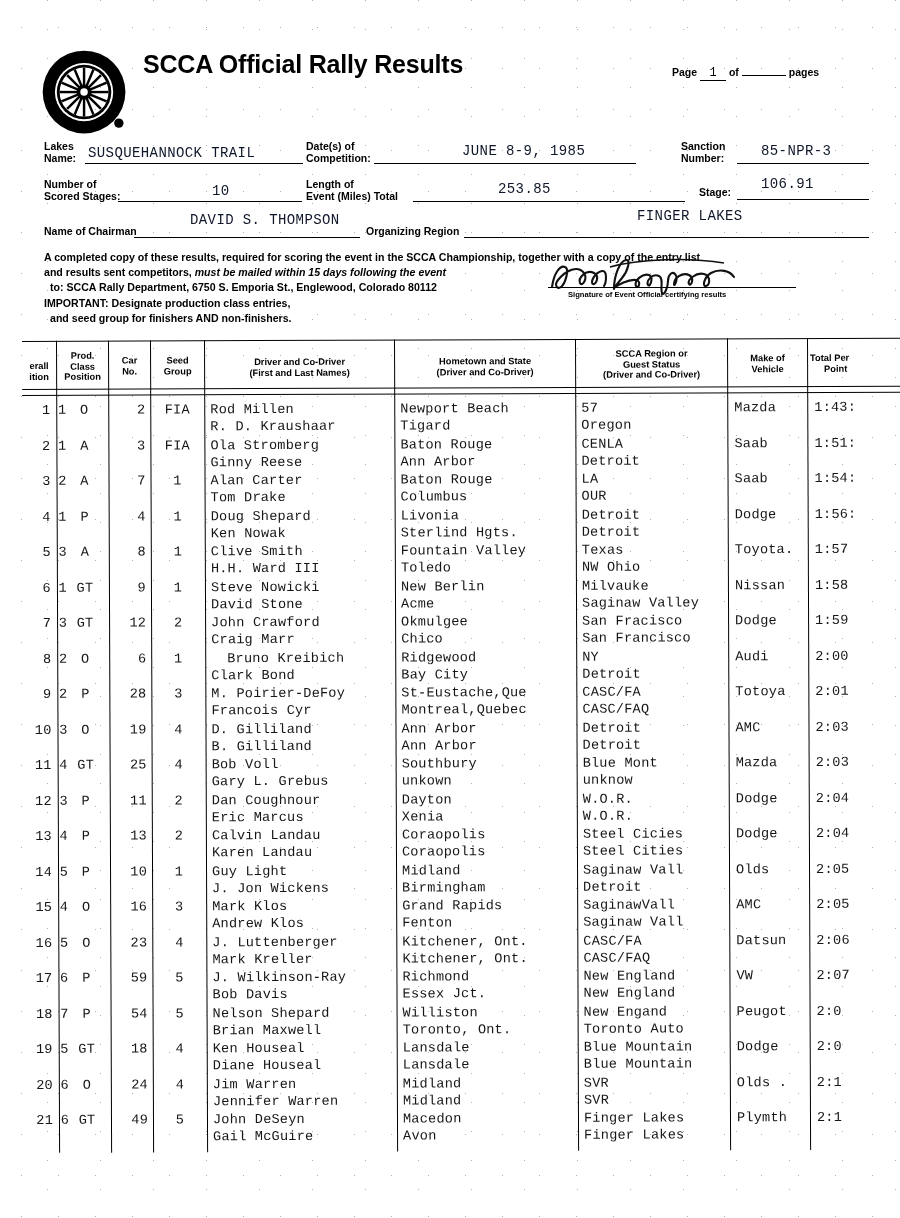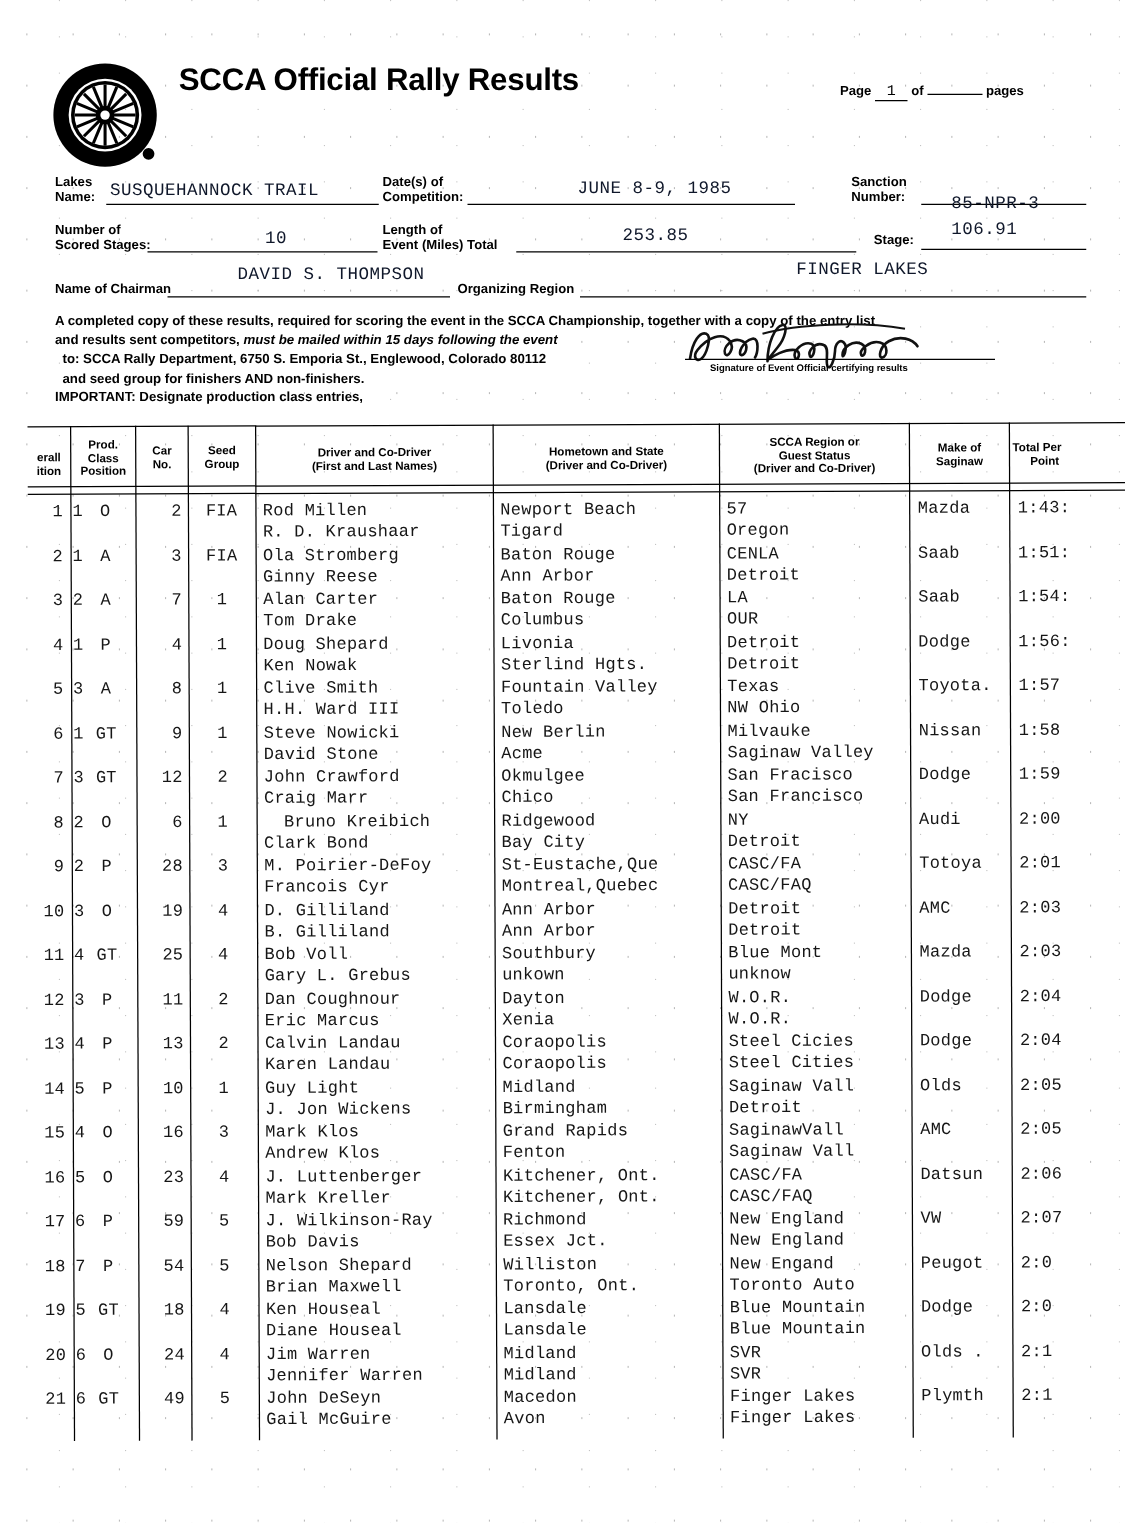--- a/index.html
+++ b/index.html
@@ -116,21 +116,21 @@
     <span>Competition:</span>
   </div>
   <div class="fline" style="left:374px;top:163px;width:262px;"></div>
   <div class="fval" style="left:462px;top:143px;">JUNE 8-9, 1985</div>
 
   <div class="flabel" style="left:681px;top:141px;">
     <span>Sanction</span><br>
     <span>Number:</span>
   </div>
   <div class="fline" style="left:737px;top:163px;width:132px;"></div>
-  <div class="fval" style="left:761px;top:143px;margin-top:12px;">85-NPR-3</div>
+  <div class="fval" style="left:761px;top:143px;">85-NPR-3</div>
 
   <div class="flabel" style="left:44px;top:179px;">
     <span>Number of</span><br>
     <span>Scored Stages:</span>
   </div>
   <div class="fline" style="left:118px;top:201px;width:184px;"></div>
   <div class="fval" style="left:212px;top:183px;">10</div>
 
   <div class="flabel" style="left:306px;top:179px;">
     <span>Length of</span><br>
@@ -148,22 +148,22 @@
   <div class="fval" style="left:190px;top:212px;">DAVID S. THOMPSON</div>
 
   <div class="flabel" style="left:366px;top:226px;">Organizing Region</div>
   <div class="fline" style="left:464px;top:237px;width:405px;"></div>
   <div class="fval" style="left:637px;top:208px;">FINGER LAKES</div>
 
   <div class="instr">
     <div style="width:790px;">A completed copy of these results, required for scoring the event in the SCCA Championship, together with a copy of the entry list</div>
     <div><span>and results sent competitors, </span><i>must be mailed within 15 days following the event</i></div>
     <div style="padding-left:6px;">to: SCCA Rally Department, 6750 S. Emporia St., Englewood, Colorado 80112</div>
+    <div>IMPORTANT: Designate production class entries,</div>
     <div style="padding-left:6px;">and seed group for finishers AND non-finishers.</div>
-    <div>IMPORTANT: Designate production class entries,</div>
   </div>
 
   <div class="sig" title="Dave Thompson">
     <svg viewBox="0 0 230 40" width="230" height="40">
       <path d="M4 32 C6 18,12 10,17 12 C22 14,17 29,13 32 C9 35,6 30,10 25 C18 15,30 10,36 18 C40 24,34 32,32 28 C30 23,38 14,46 18 C52 21,48 30,45 29 C42 28,46 18,54 16 C60 15,58 28,56 31" stroke="#111" stroke-width="2.1" fill="none" stroke-linecap="round"></path>
       <path d="M66 34 C66 20,72 6,78 5 C83 4,80 16,74 23 C70 28,66 33,66 33 C70 30,80 24,88 25 C94 26,90 35,88 31 C86 26,94 18,101 20 C106 22,102 33,100 30 C98 26,104 18,111 21 C116 23,112 34,114 38 C116 42,120 32,120 26 C120 20,124 16,127 19 C131 23,126 33,126 29 C126 23,134 17,141 20 C147 23,143 32,141 29 C139 25,148 17,156 19 C163 21,162 30,158 31 C154 32,156 22,163 18 C172 13,182 16,186 22" stroke="#111" stroke-width="2.1" fill="none" stroke-linecap="round"></path>
       <path d="M62 12 C90 4,140 2,176 8" stroke="#111" stroke-width="1.6" fill="none"></path>
     </svg>
   </div>
   <div class="sigline"></div>
@@ -209,21 +209,21 @@
       <div>Hometown and State</div>
       <div>(Driver and Co-Driver)</div>
     </div>
     <div class="colhead" style="left:554px;top:10px;width:151px;">
       <div>SCCA Region or</div>
       <div>Guest Status</div>
       <div>(Driver and Co-Driver)</div>
     </div>
     <div class="colhead" style="left:706px;top:15px;width:79px;">
       <div>Make of</div>
-      <div>Saginaw</div>
+      <div>Vehicle</div>
     </div>
     <div class="colhead" style="left:788px;top:15px;width:96px;text-align:left;">
       <div>Total Per</div>
       <div style="padding-left:14px;">Point</div>
     </div>
 
     <div id="rows">
         <div>
           <div class="cell r" style="left:-4px;top:62px;width:32px;">1</div>
           <div class="cell r" style="left:14px;top:62px;width:30px;">1</div>

